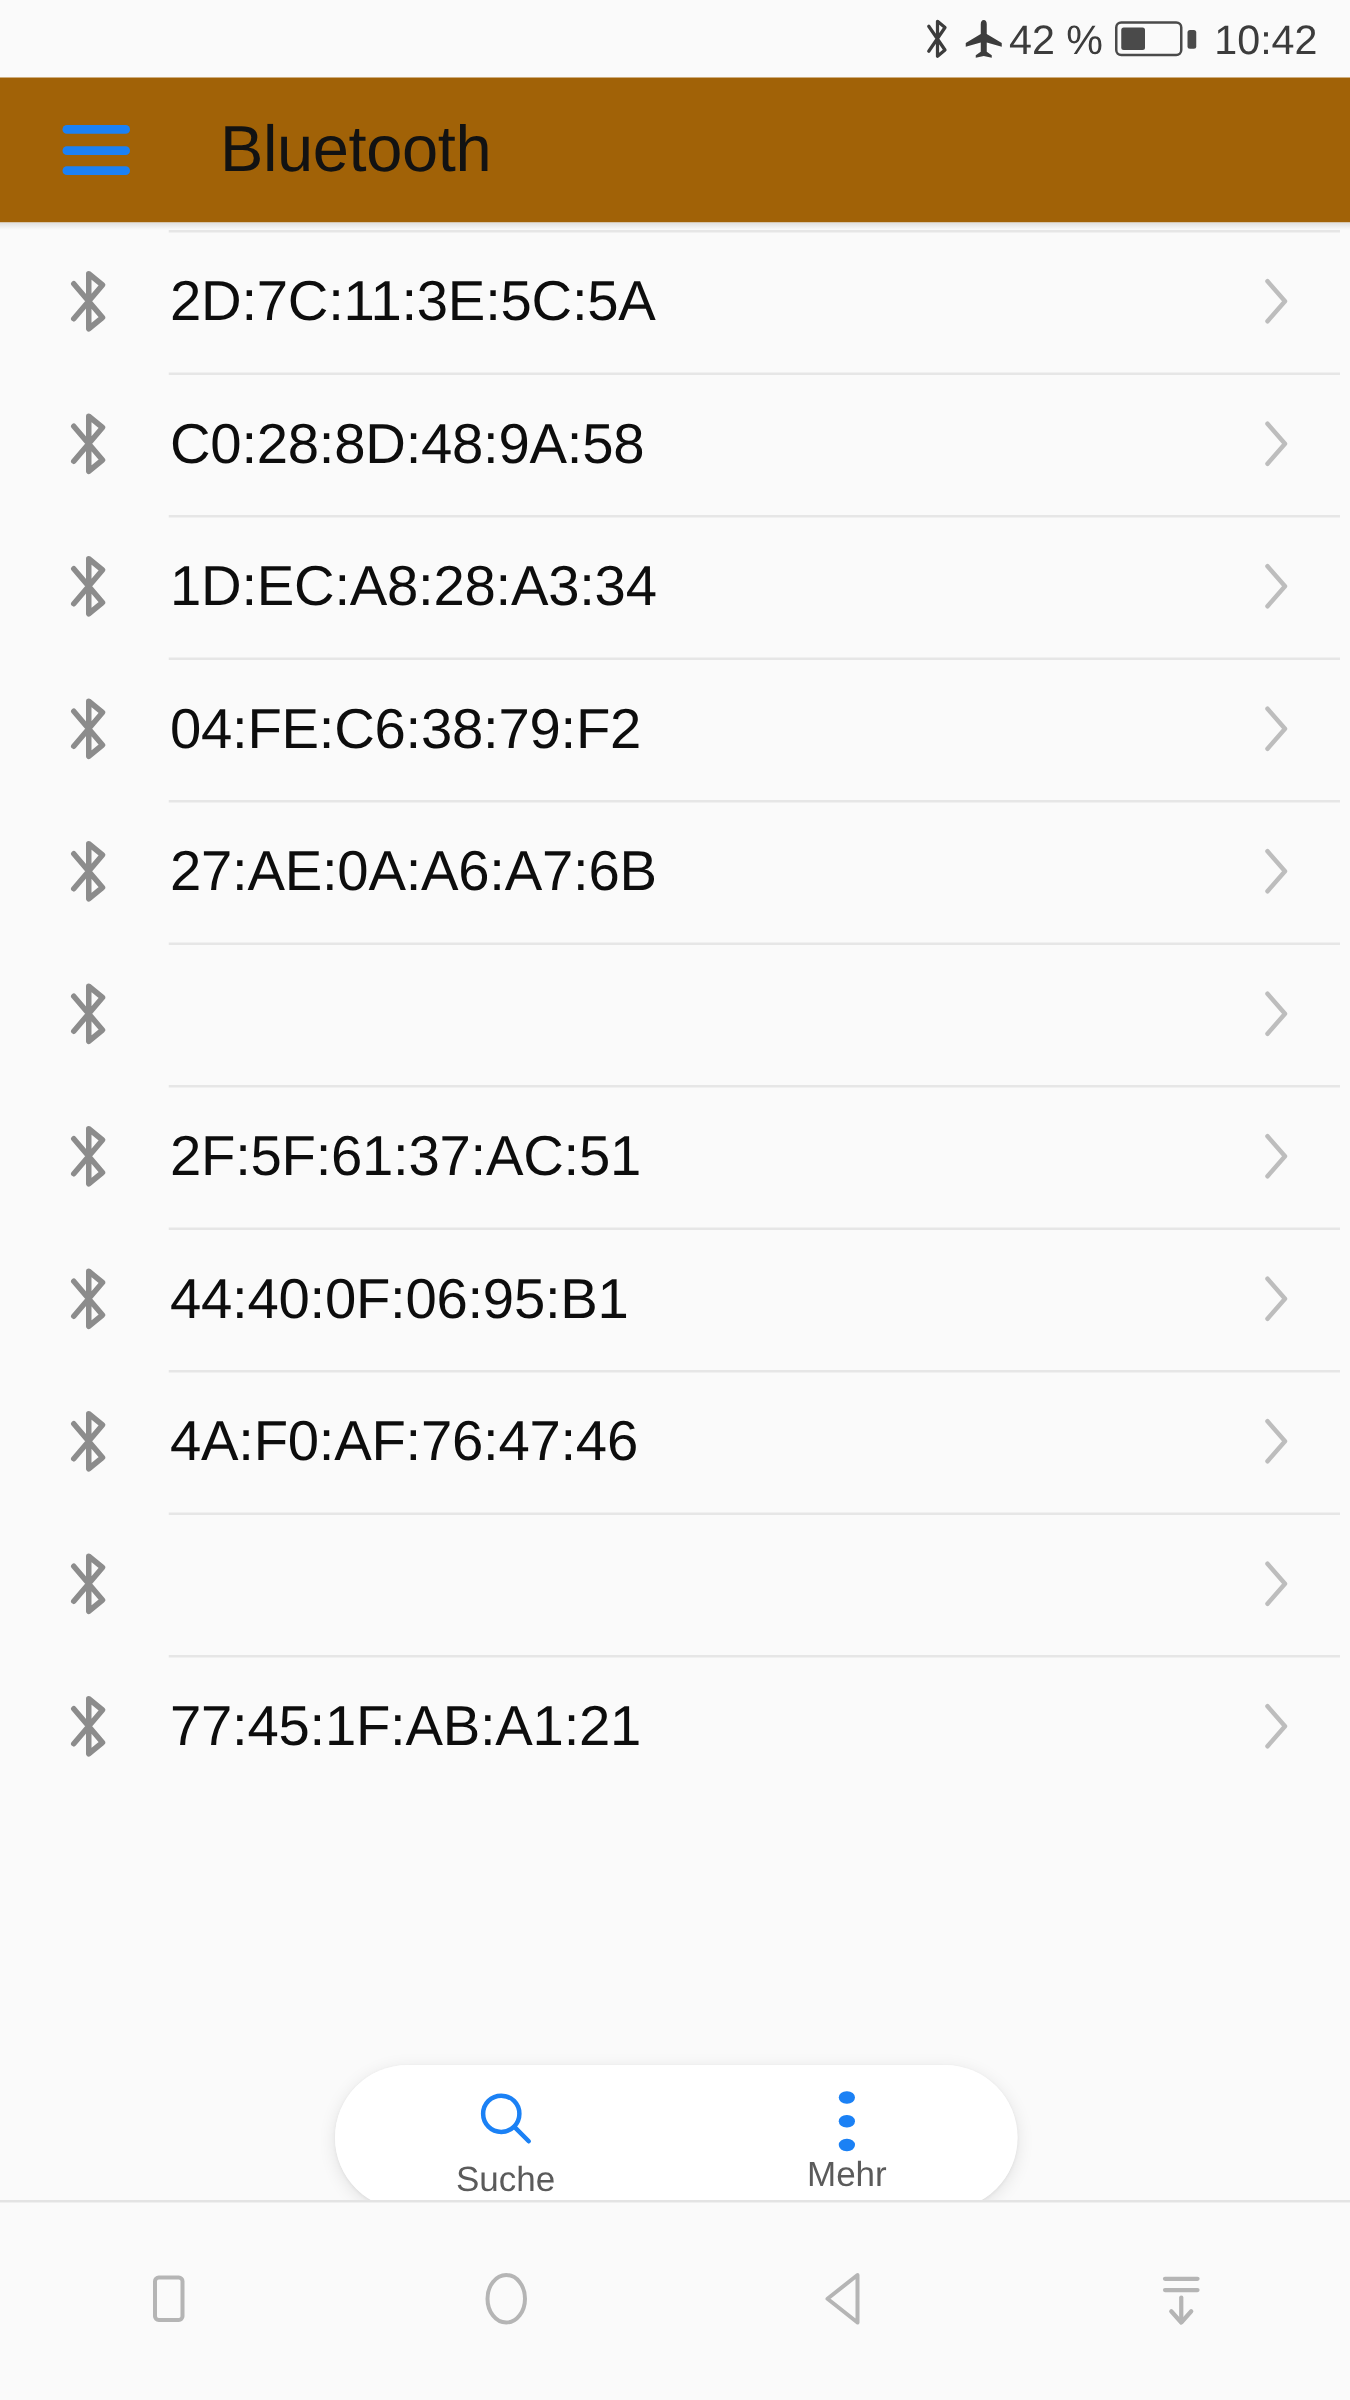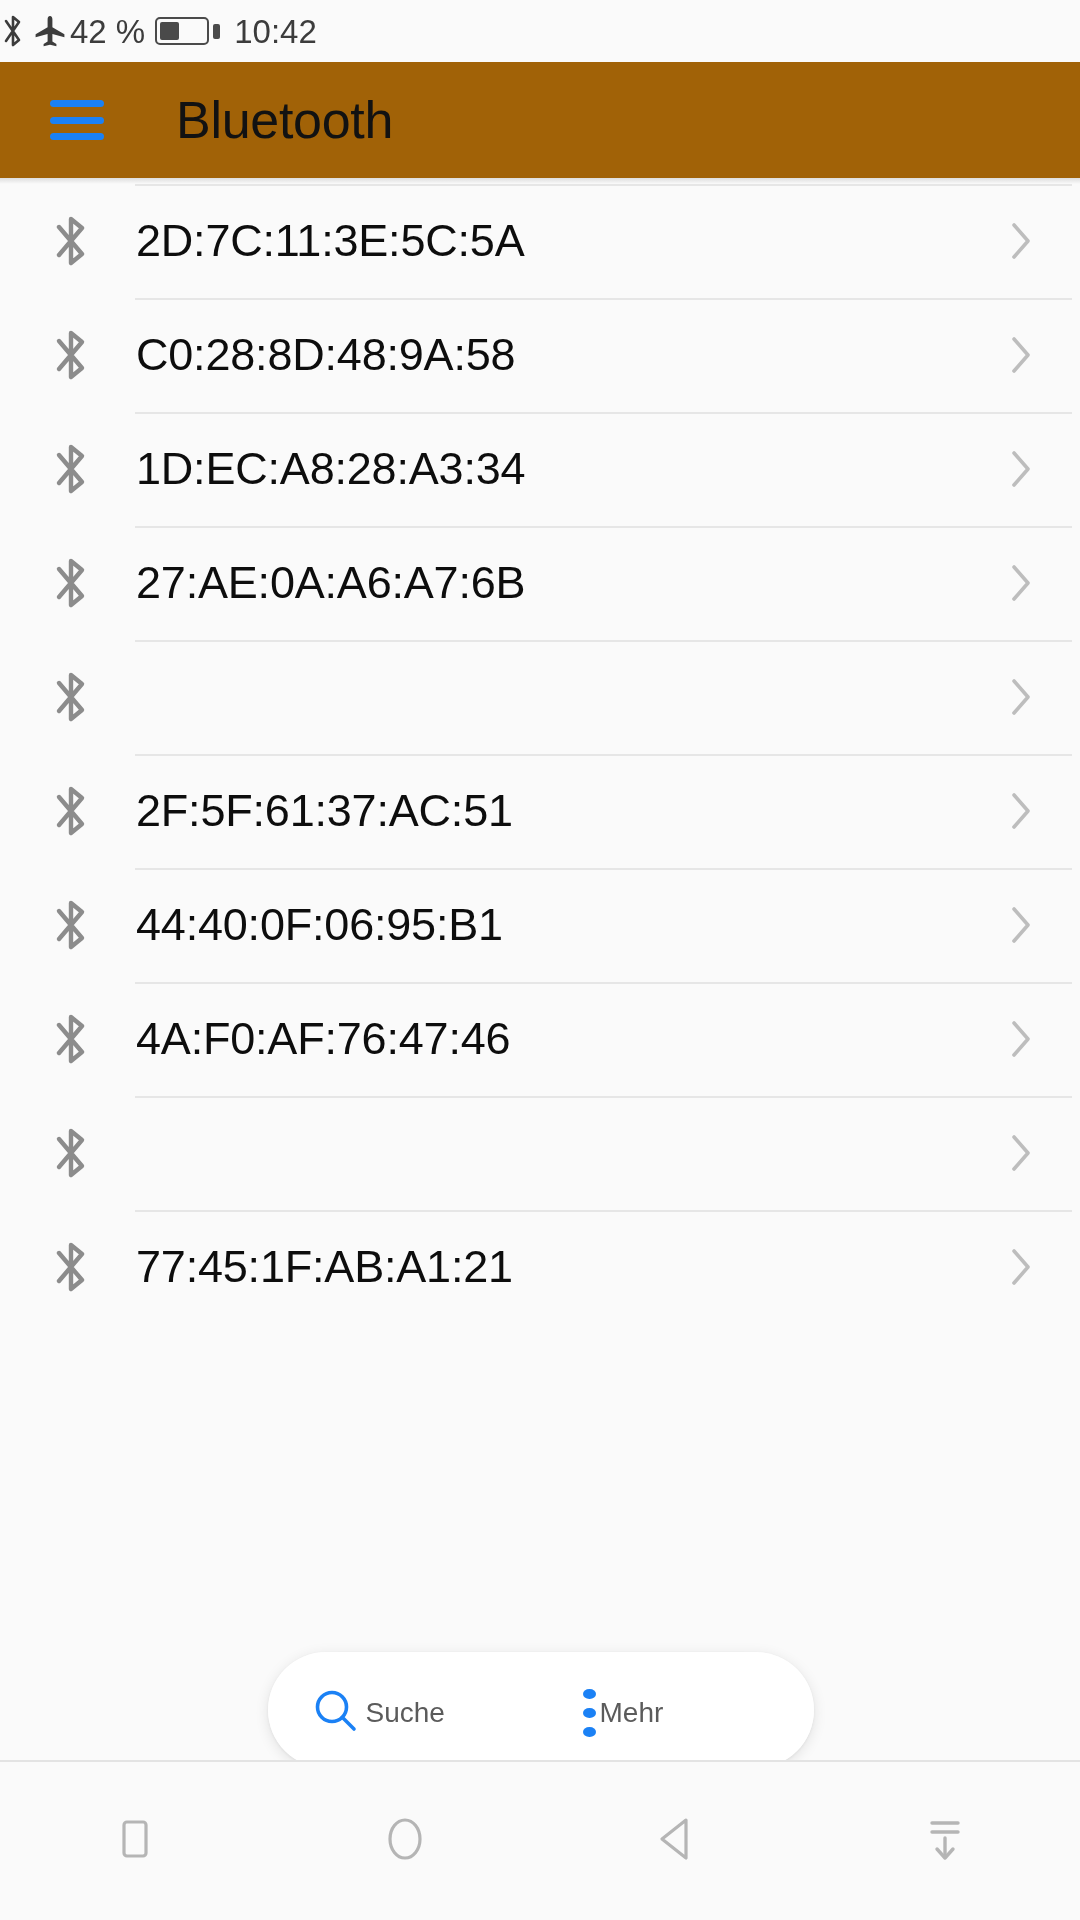--- a/index.html
+++ b/index.html
@@ -7,21 +7,21 @@
     width:1080px; height:1920px;
     background:#fafafa;
     font-family:"Liberation Sans", sans-serif;
     overflow:hidden;
   }
   .phone { position:relative; width:1080px; height:1920px; background:#fafafa; }
 
   
   .statusbar {
     position:absolute; top:0; left:0; width:1080px; height:62px;
-    display:flex; align-items:center; 
+    display:flex; align-items:center; justify-content:flex-end;
     padding-right:26px; gap:0px;
   }
   .sb-item { display:flex; align-items:center; color:#3c3c3c; }
   .sb-bt { margin-right:6px; }
   .sb-air { margin-right:2px; }
   .sb-pct {
     font-size:33px; color:#3c3c3c; letter-spacing:0px;
     margin-right:10px; line-height:1;
   }
   .battery {
@@ -84,21 +84,21 @@
   
   .pill {
     position:absolute; left:268px; top:1652px;
     width:546px; height:116px;
     background:rgba(255,255,255,0.93);
     border-radius:58px;
     box-shadow:0 3px 14px rgba(0,0,0,0.10), 0 1px 3px rgba(0,0,0,0.06);
     display:flex; align-items:center; justify-content:space-around;
   }
   .pill-btn {
-    display:flex; flex-direction:row; align-items:center; 
+    display:flex; flex-direction:column; align-items:center; justify-content:center;
     gap:4px; width:190px; padding-top:6px;
   }
   .pill-label { font-size:28px; color:#5b5b5b; line-height:1; }
   .dots { display:flex; flex-direction:column; gap:9px; align-items:center; height:49px; justify-content:center; }
   .dots i { width:13px; height:13px; border-radius:50%; background:#1b81f5; display:block; }
 
   
   .navbar {
     position:absolute; bottom:0; left:0; width:1080px; height:160px;
     background:#fafafa; border-top:2px solid #e3e3e3;
@@ -173,20 +173,31 @@
         <span class="chevron"><svg width="22" height="40" viewBox="0 0 22 40">
             <path d="M4 4 L18 20 L4 36" fill="none" stroke="#bdbdbd" stroke-width="3.6" stroke-linecap="round" stroke-linejoin="round"></path>
           </svg></span>
       </div>
       <div class="row">
         <span class="bt-icon">
           <svg width="40" height="62" viewBox="0 0 40 62">
             <path d="M8 17 L31 44 L20 53 L20 9 L31 18 L8 45" fill="none" stroke="#8c8c8c" stroke-width="4.4" stroke-linejoin="round" stroke-linecap="round"></path>
           </svg>
         </span>
+        <span class="row-label">04:FE:C6:38:79:F2</span>
+        <span class="chevron"><svg width="22" height="40" viewBox="0 0 22 40">
+            <path d="M4 4 L18 20 L4 36" fill="none" stroke="#bdbdbd" stroke-width="3.6" stroke-linecap="round" stroke-linejoin="round"></path>
+          </svg></span>
+      </div>
+      <div class="row">
+        <span class="bt-icon">
+          <svg width="40" height="62" viewBox="0 0 40 62">
+            <path d="M8 17 L31 44 L20 53 L20 9 L31 18 L8 45" fill="none" stroke="#8c8c8c" stroke-width="4.4" stroke-linejoin="round" stroke-linecap="round"></path>
+          </svg>
+        </span>
         <span class="row-label">27:AE:0A:A6:A7:6B</span>
         <span class="chevron"><svg width="22" height="40" viewBox="0 0 22 40">
             <path d="M4 4 L18 20 L4 36" fill="none" stroke="#bdbdbd" stroke-width="3.6" stroke-linecap="round" stroke-linejoin="round"></path>
           </svg></span>
       </div>
       <div class="row">
         <span class="bt-icon">
           <svg width="40" height="62" viewBox="0 0 40 62">
             <path d="M8 17 L31 44 L20 53 L20 9 L31 18 L8 45" fill="none" stroke="#8c8c8c" stroke-width="4.4" stroke-linejoin="round" stroke-linecap="round"></path>
           </svg>

